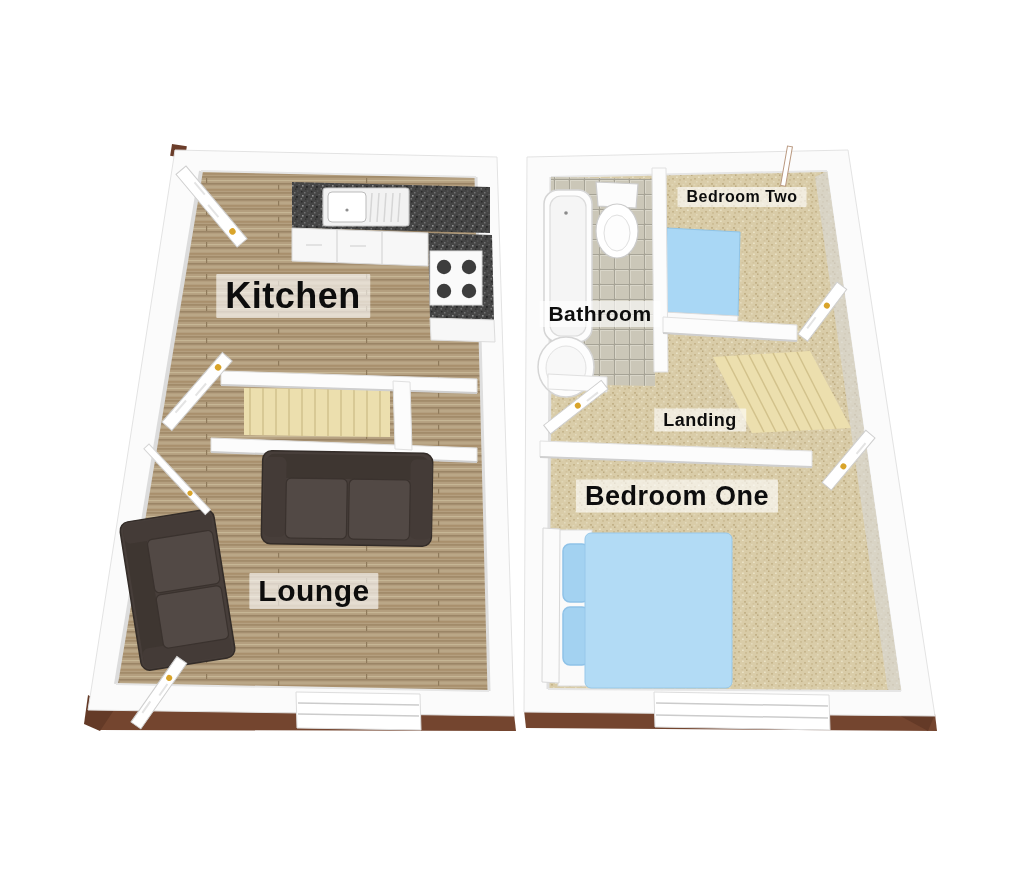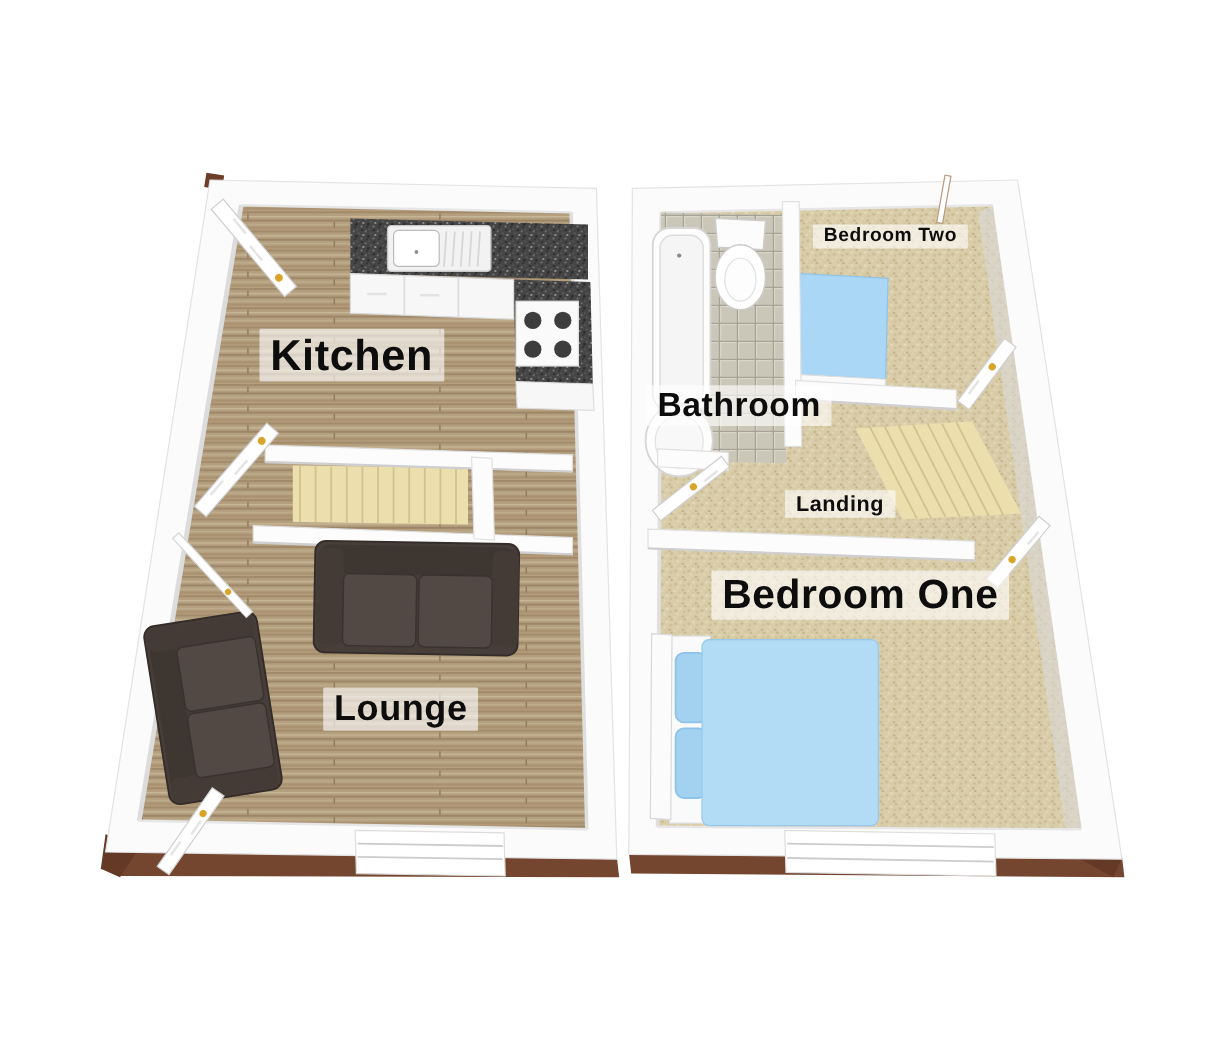--- a/index.html
+++ b/index.html
@@ -3,25 +3,25 @@
 <meta charset="utf-8">
 <style>
   html,body{margin:0;padding:0;background:#ffffff;}
   .stage{position:relative;width:1024px;height:883px;background:#ffffff;overflow:hidden;
          font-family:"Liberation Sans", sans-serif;}
   .stage svg{position:absolute;left:0;top:0;}
   .room-label{position:absolute;transform:translate(-50%,-50%);
     background:rgba(255,255,255,0.62);color:#0d0d0d;font-weight:bold;
     padding:1px 9px;white-space:nowrap;letter-spacing:0.5px;border-radius:1px;}
   .lbl-kitchen{left:293px;top:296px;font-size:36px;}
-  .lbl-lounge{left:334px;top:591px;font-size:30px;}
-  .lbl-bathroom{left:616px;top:314px;font-size:28px;margin-top:24px;}
+  .lbl-lounge{left:314px;top:591px;font-size:30px;}
+  .lbl-bathroom{left:600px;top:314px;font-size:21px;}
   .lbl-bedroom-two{left:742px;top:197px;font-size:16px;}
   .lbl-landing{left:700px;top:420px;font-size:18px;}
-  .lbl-bedroom-one{left:717px;top:496px;font-size:34px;}
+  .lbl-bedroom-one{left:677px;top:496px;font-size:27px;}
 </style>
 </head>
 <body>
 
 <div class="stage">
 
 <svg width="1024" height="883" viewBox="0 0 1024 883">
   <defs>
     <pattern id="wood" width="160" height="16" patternUnits="userSpaceOnUse">
       <rect width="160" height="16" fill="#b49f7f"></rect>

